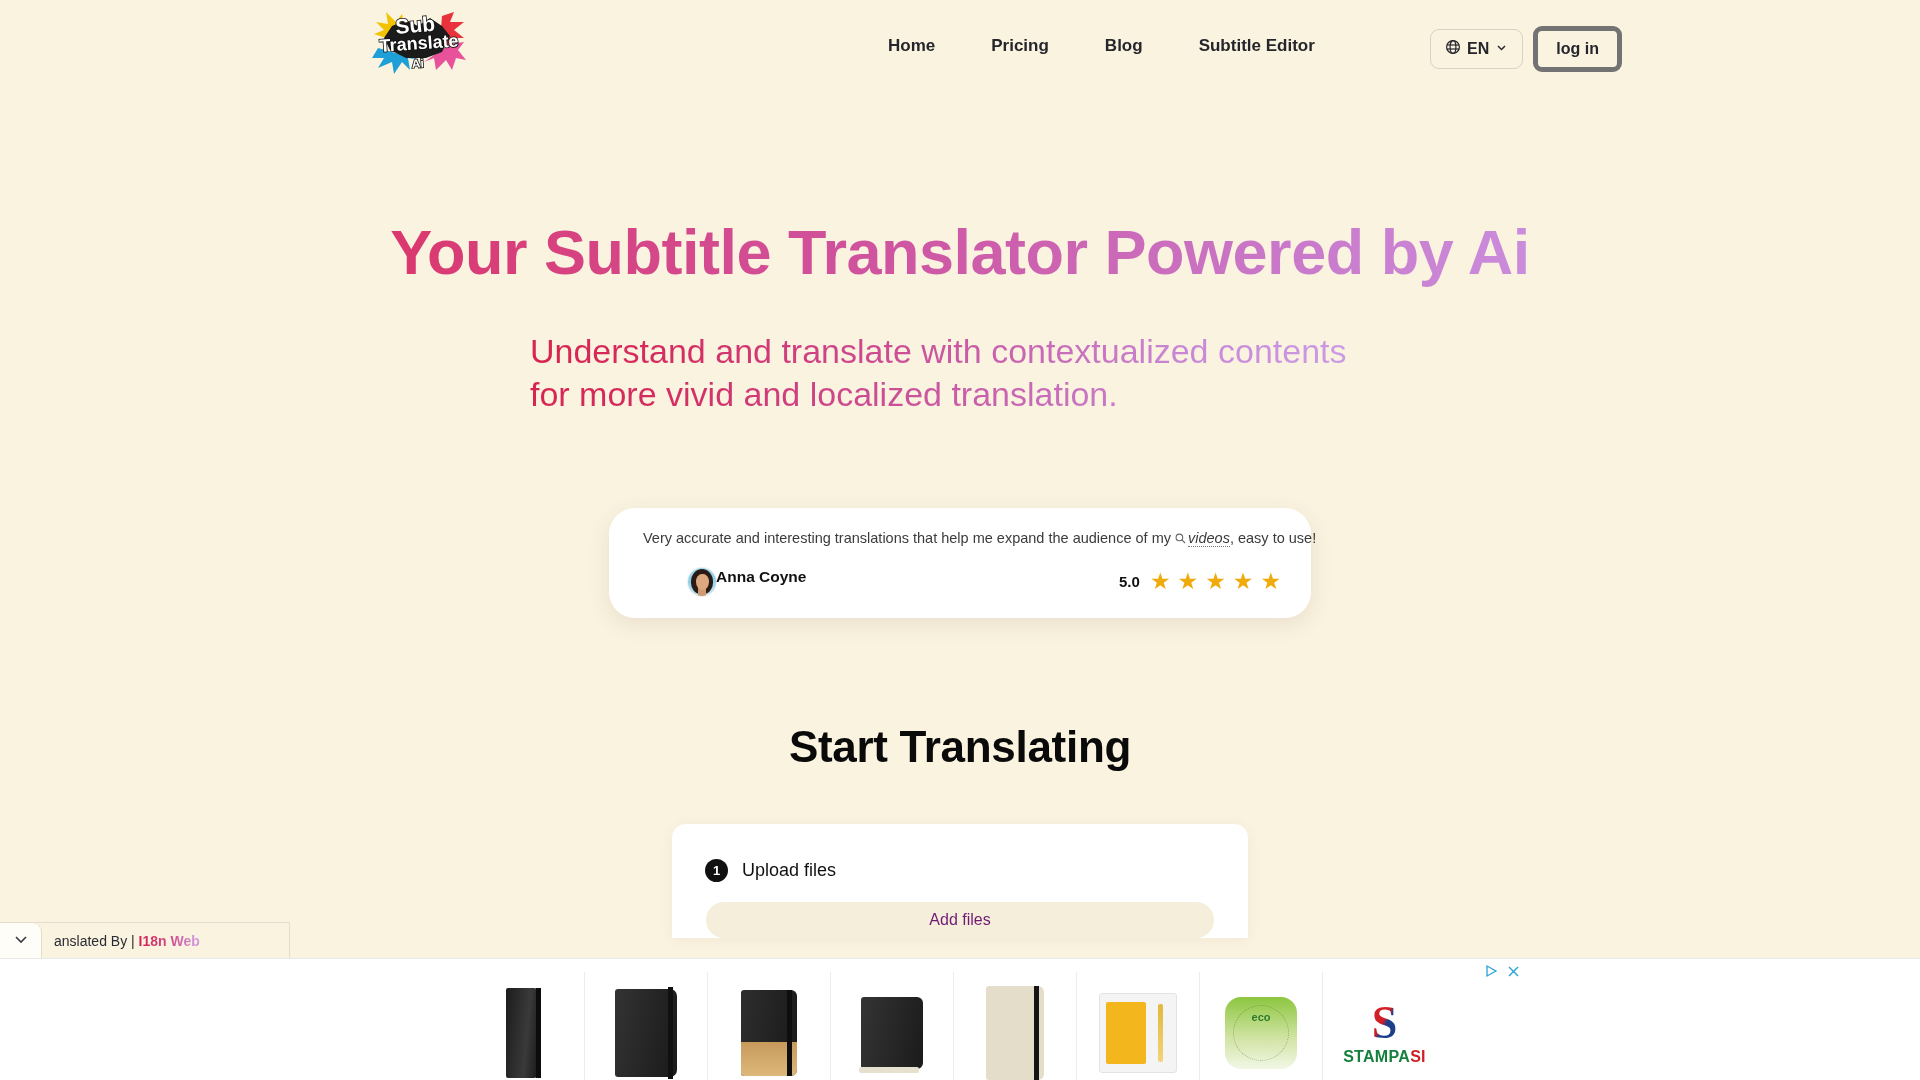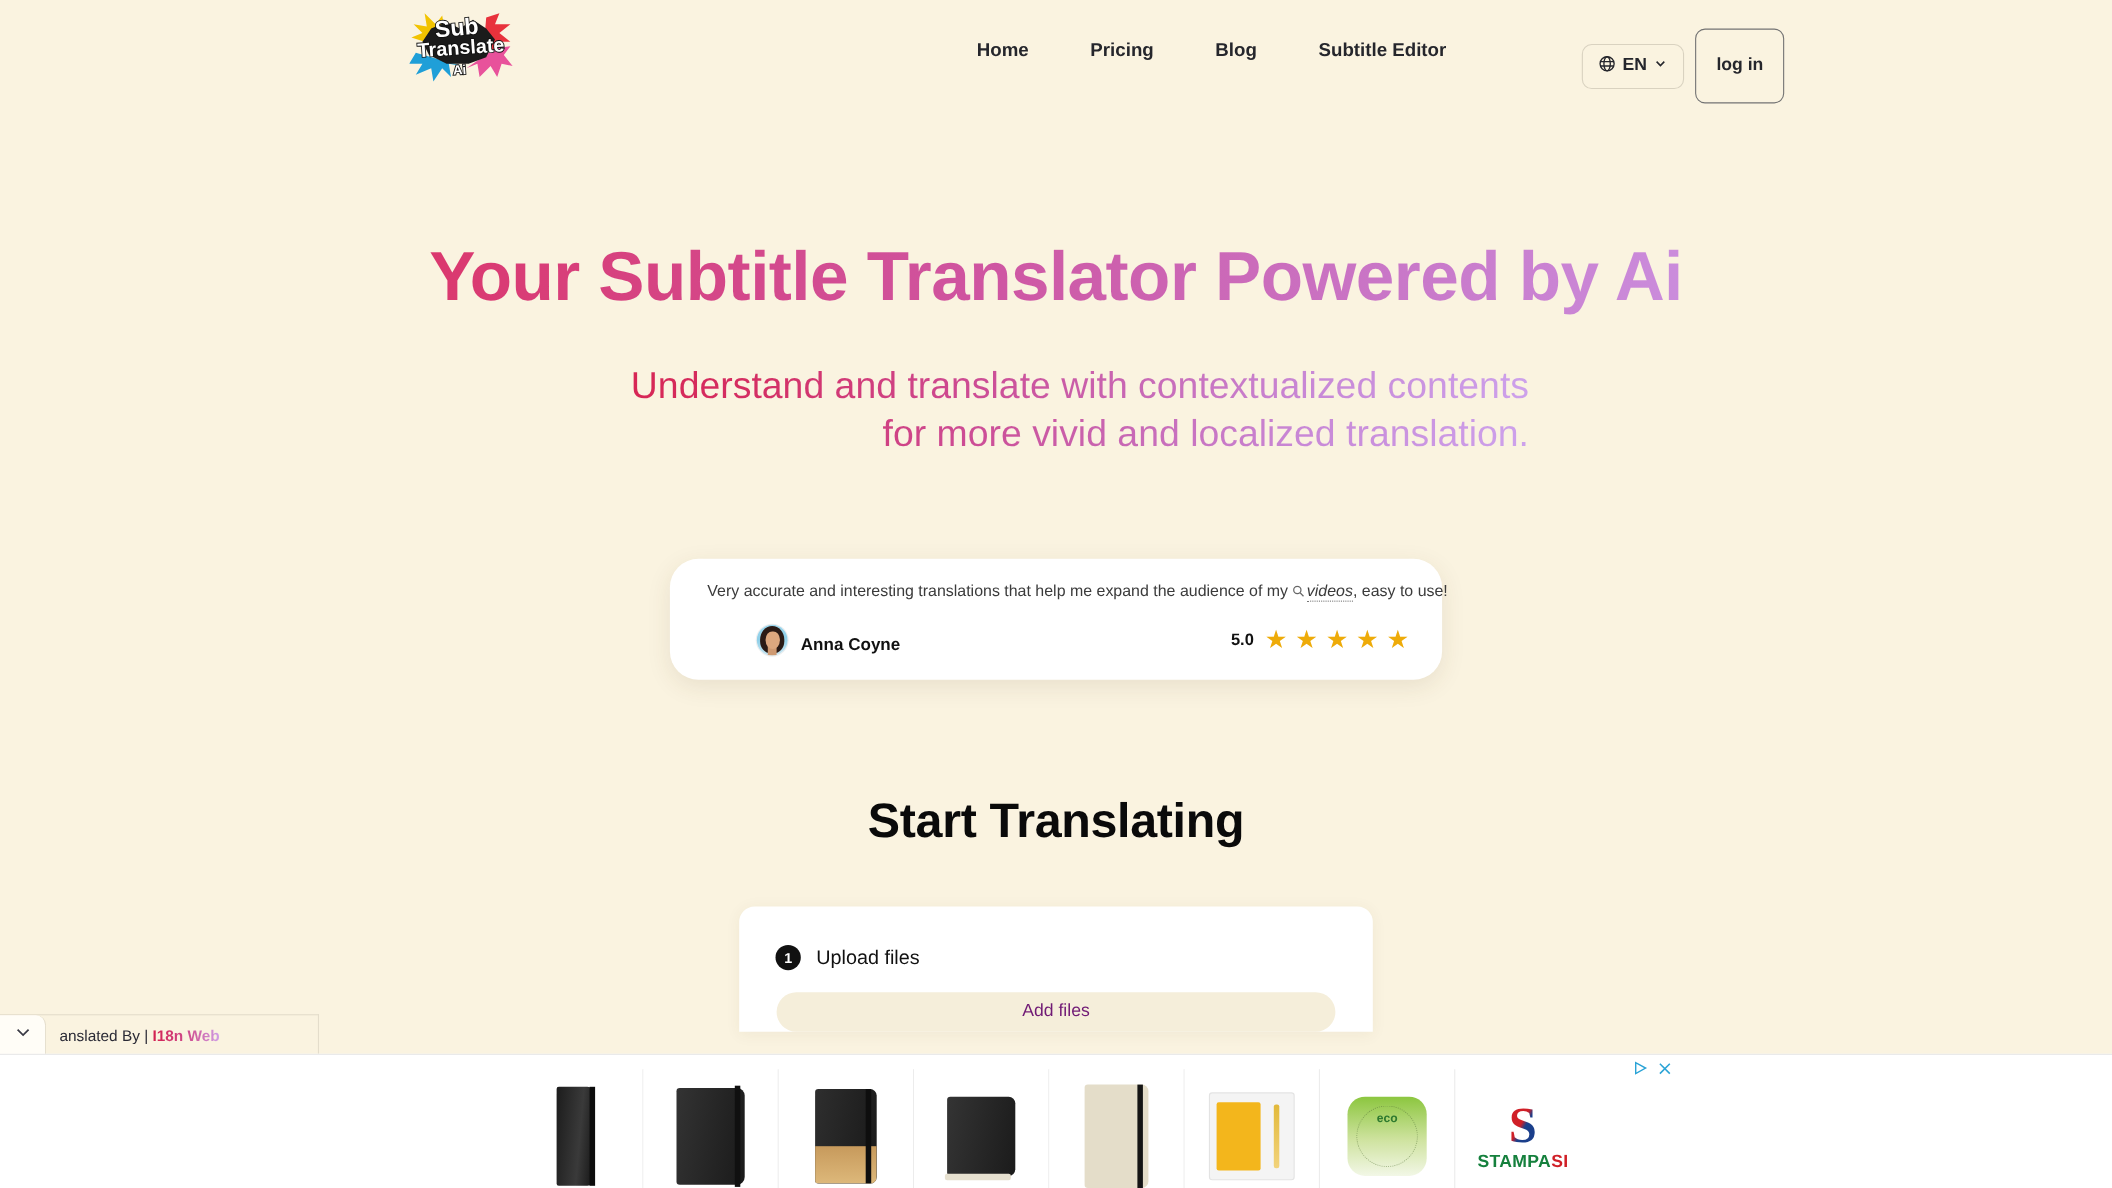--- a/index.html
+++ b/index.html
@@ -60,24 +60,24 @@
     background: transparent;
     border-radius: 9px;
     padding: 9px 14px;
     font-size: 16px;
     font-weight: bold;
     color: #25262c;
     cursor: pointer;
     font-family: "Liberation Sans", sans-serif;
   }
   .login-btn {
-    border: 1px solid #737373;
+    border: 5px solid #737373;
     background: transparent;
     border-radius: 9px;
-    padding: 24px 18px;
+    padding: 9px 18px;
     font-size: 16px;
     font-weight: bold;
     color: #25262c;
     cursor: pointer;
     font-family: "Liberation Sans", sans-serif;
   }
 
   
   .hero-title {
     margin-top: 128px;
@@ -88,21 +88,21 @@
     background: linear-gradient(90deg, #e02050 0%, #da3a71 22%, #cf54a0 46%, #c977c8 66%, #cb93e2 84%, #cfa3ef 100%);
     -webkit-background-clip: text;
     background-clip: text;
     color: transparent;
     -webkit-text-fill-color: transparent;
     line-height: 1.15;
   }
   .hero-sub {
     margin: 42px auto 0;
     width: 860px;
-    text-align: right;
+    text-align: left;
     font-size: 34px;
     line-height: 1.24;
     background: linear-gradient(100deg, #d8234f 0%, #d42e63 18%, #cd4a92 40%, #c868b5 58%, #c888d6 76%, #cda2ec 100%);
     -webkit-background-clip: text;
     background-clip: text;
     color: transparent;
     -webkit-text-fill-color: transparent;
   }
 
   
@@ -126,21 +126,21 @@
     text-decoration: none;
     font-style: italic;
   }
   .search-ic { display: inline-block; vertical-align: -1px; margin-right: 2px; }
   .testimonial-foot {
     margin-top: 17px;
     display: flex;
     align-items: center;
     justify-content: space-between;
   }
-  .author { display: flex; align-items: flex-end; gap: 12px; padding-left: 45px; }
+  .author { display: flex; align-items: flex-start; gap: 0; padding-left: 45px; }
   .avatar {
     width: 28px; height: 28px; border-radius: 50%;
     overflow: hidden; position: relative;
     background: linear-gradient(175deg,#9fd8ee 0%,#8fcfe8 45%,#cfe8f2 100%);
     flex: none;
     box-shadow: 0 0 0 1px rgba(0,0,0,0.07);
   }
   .avatar .hair {
     position: absolute; left: 3px; top: 1px; width: 22px; height: 25px;
     background: #2b1b16; border-radius: 50% 50% 44% 44%;

